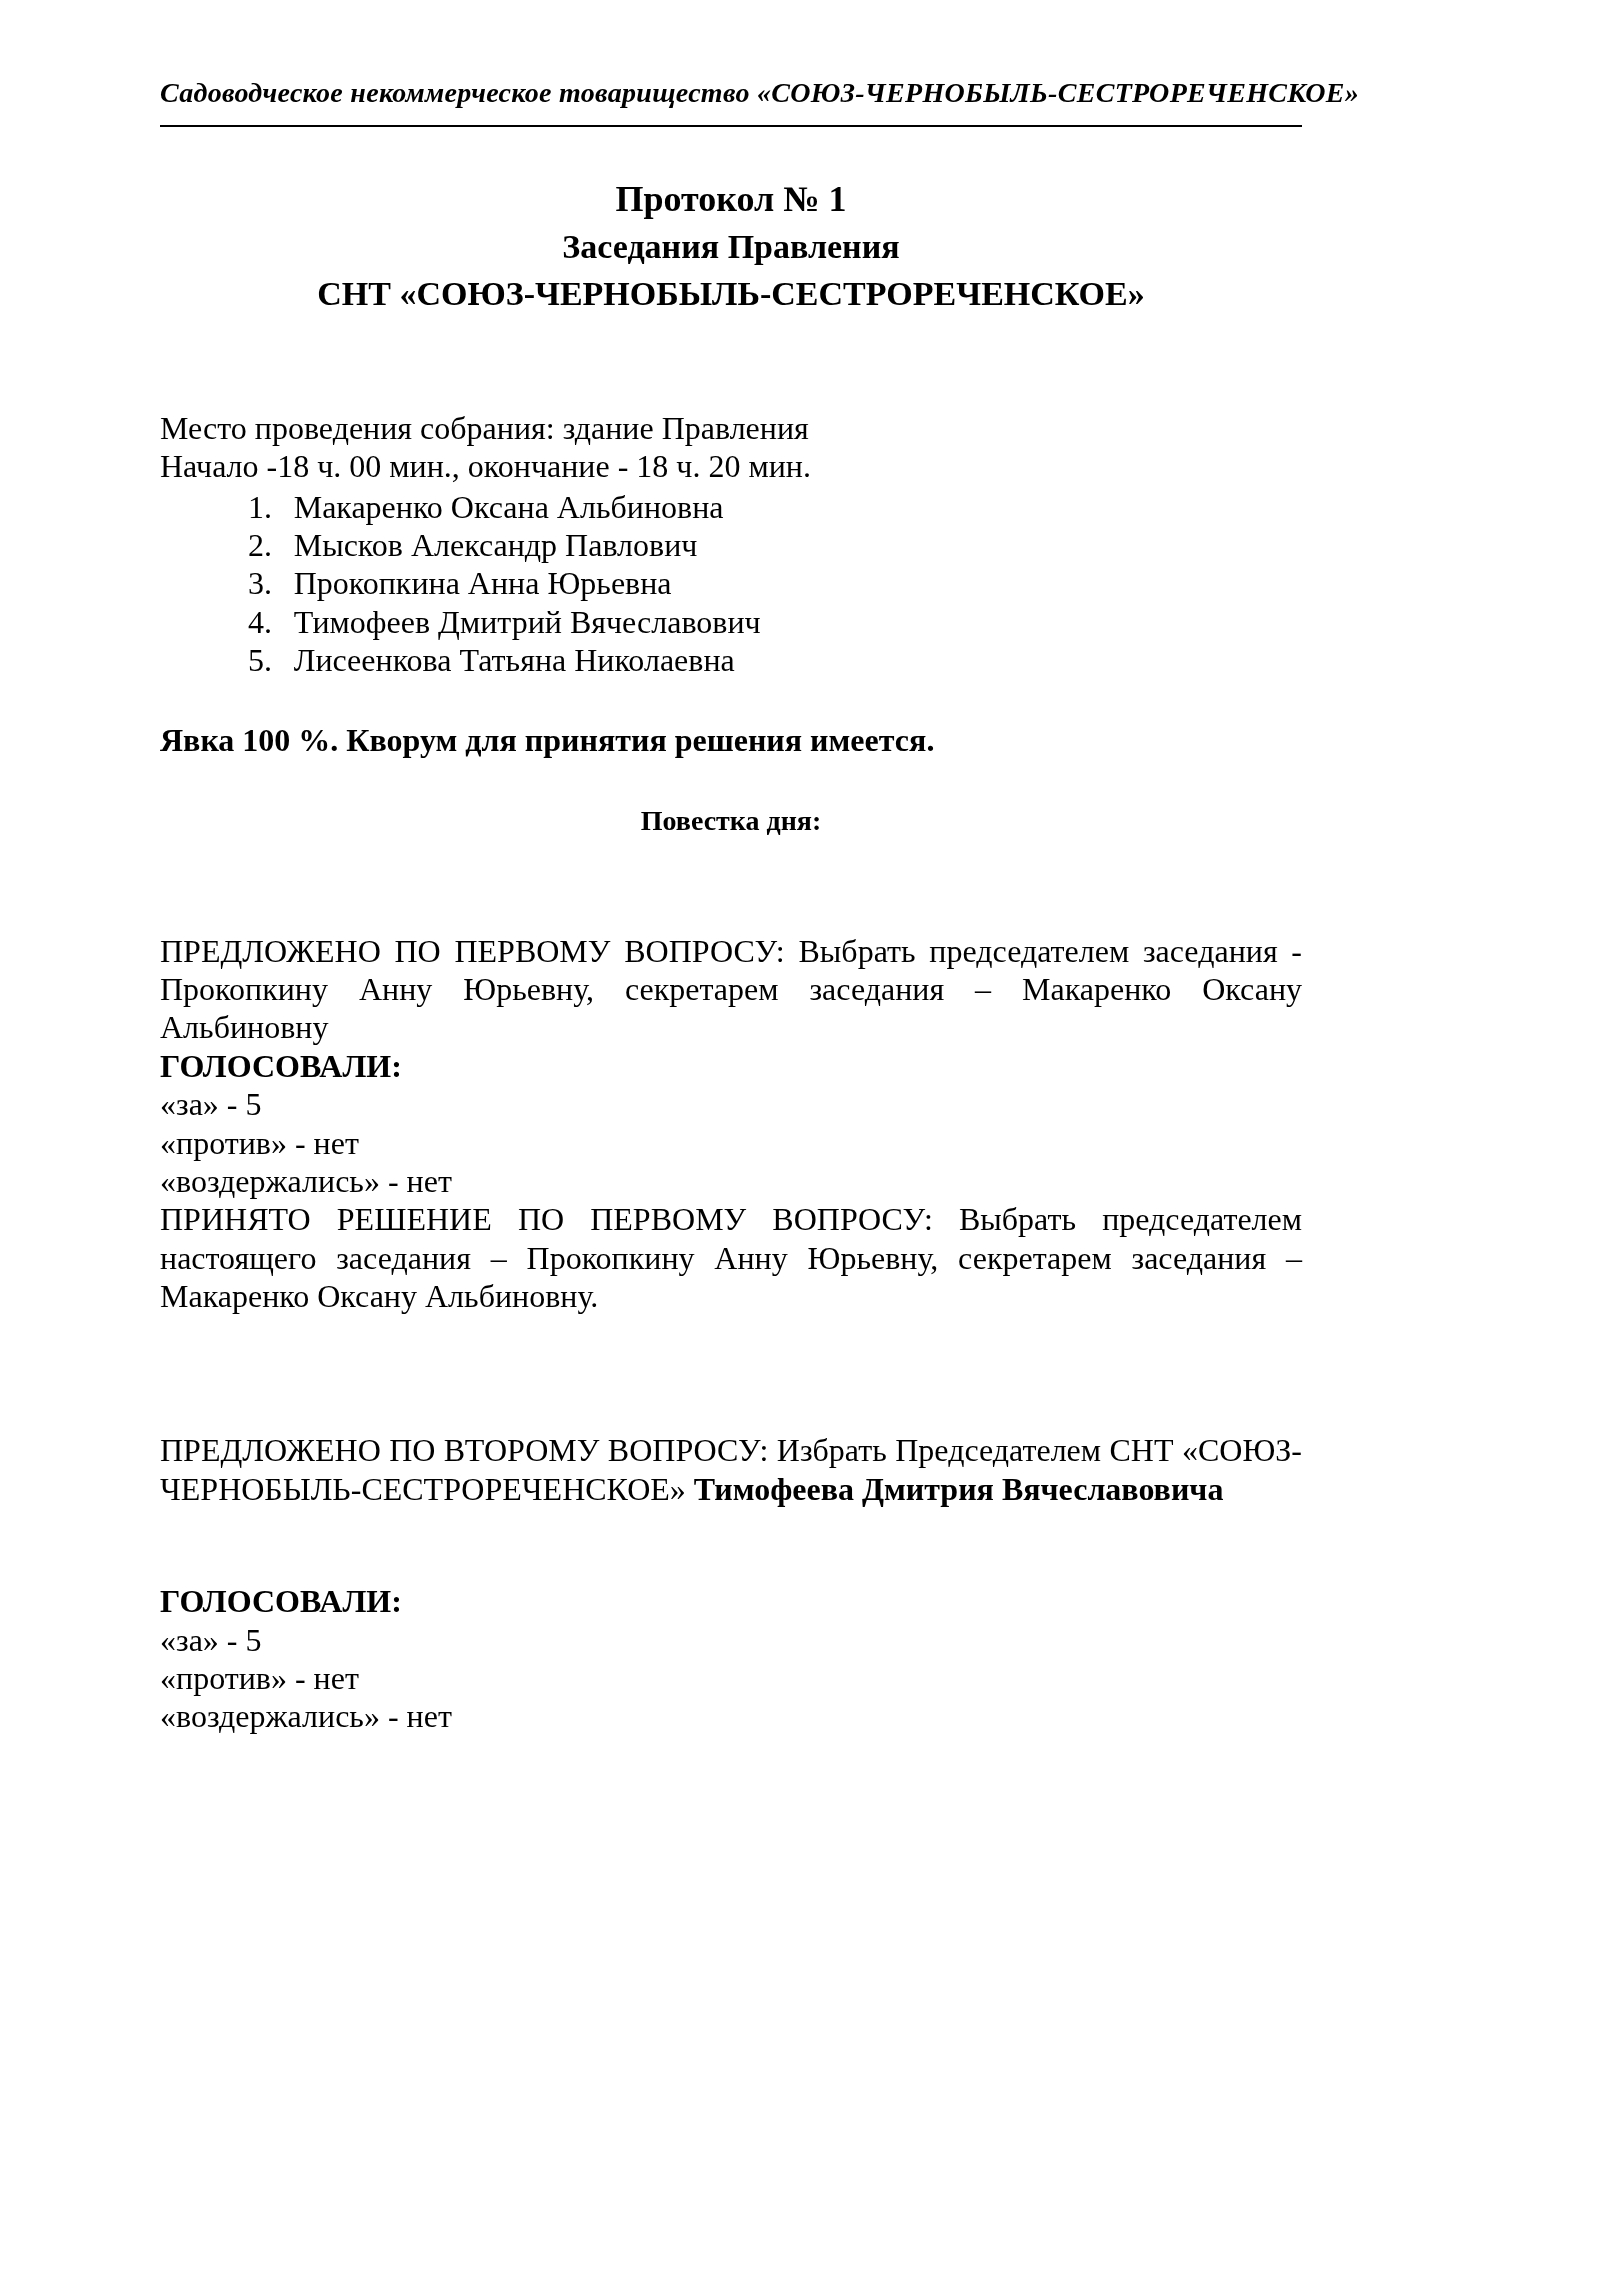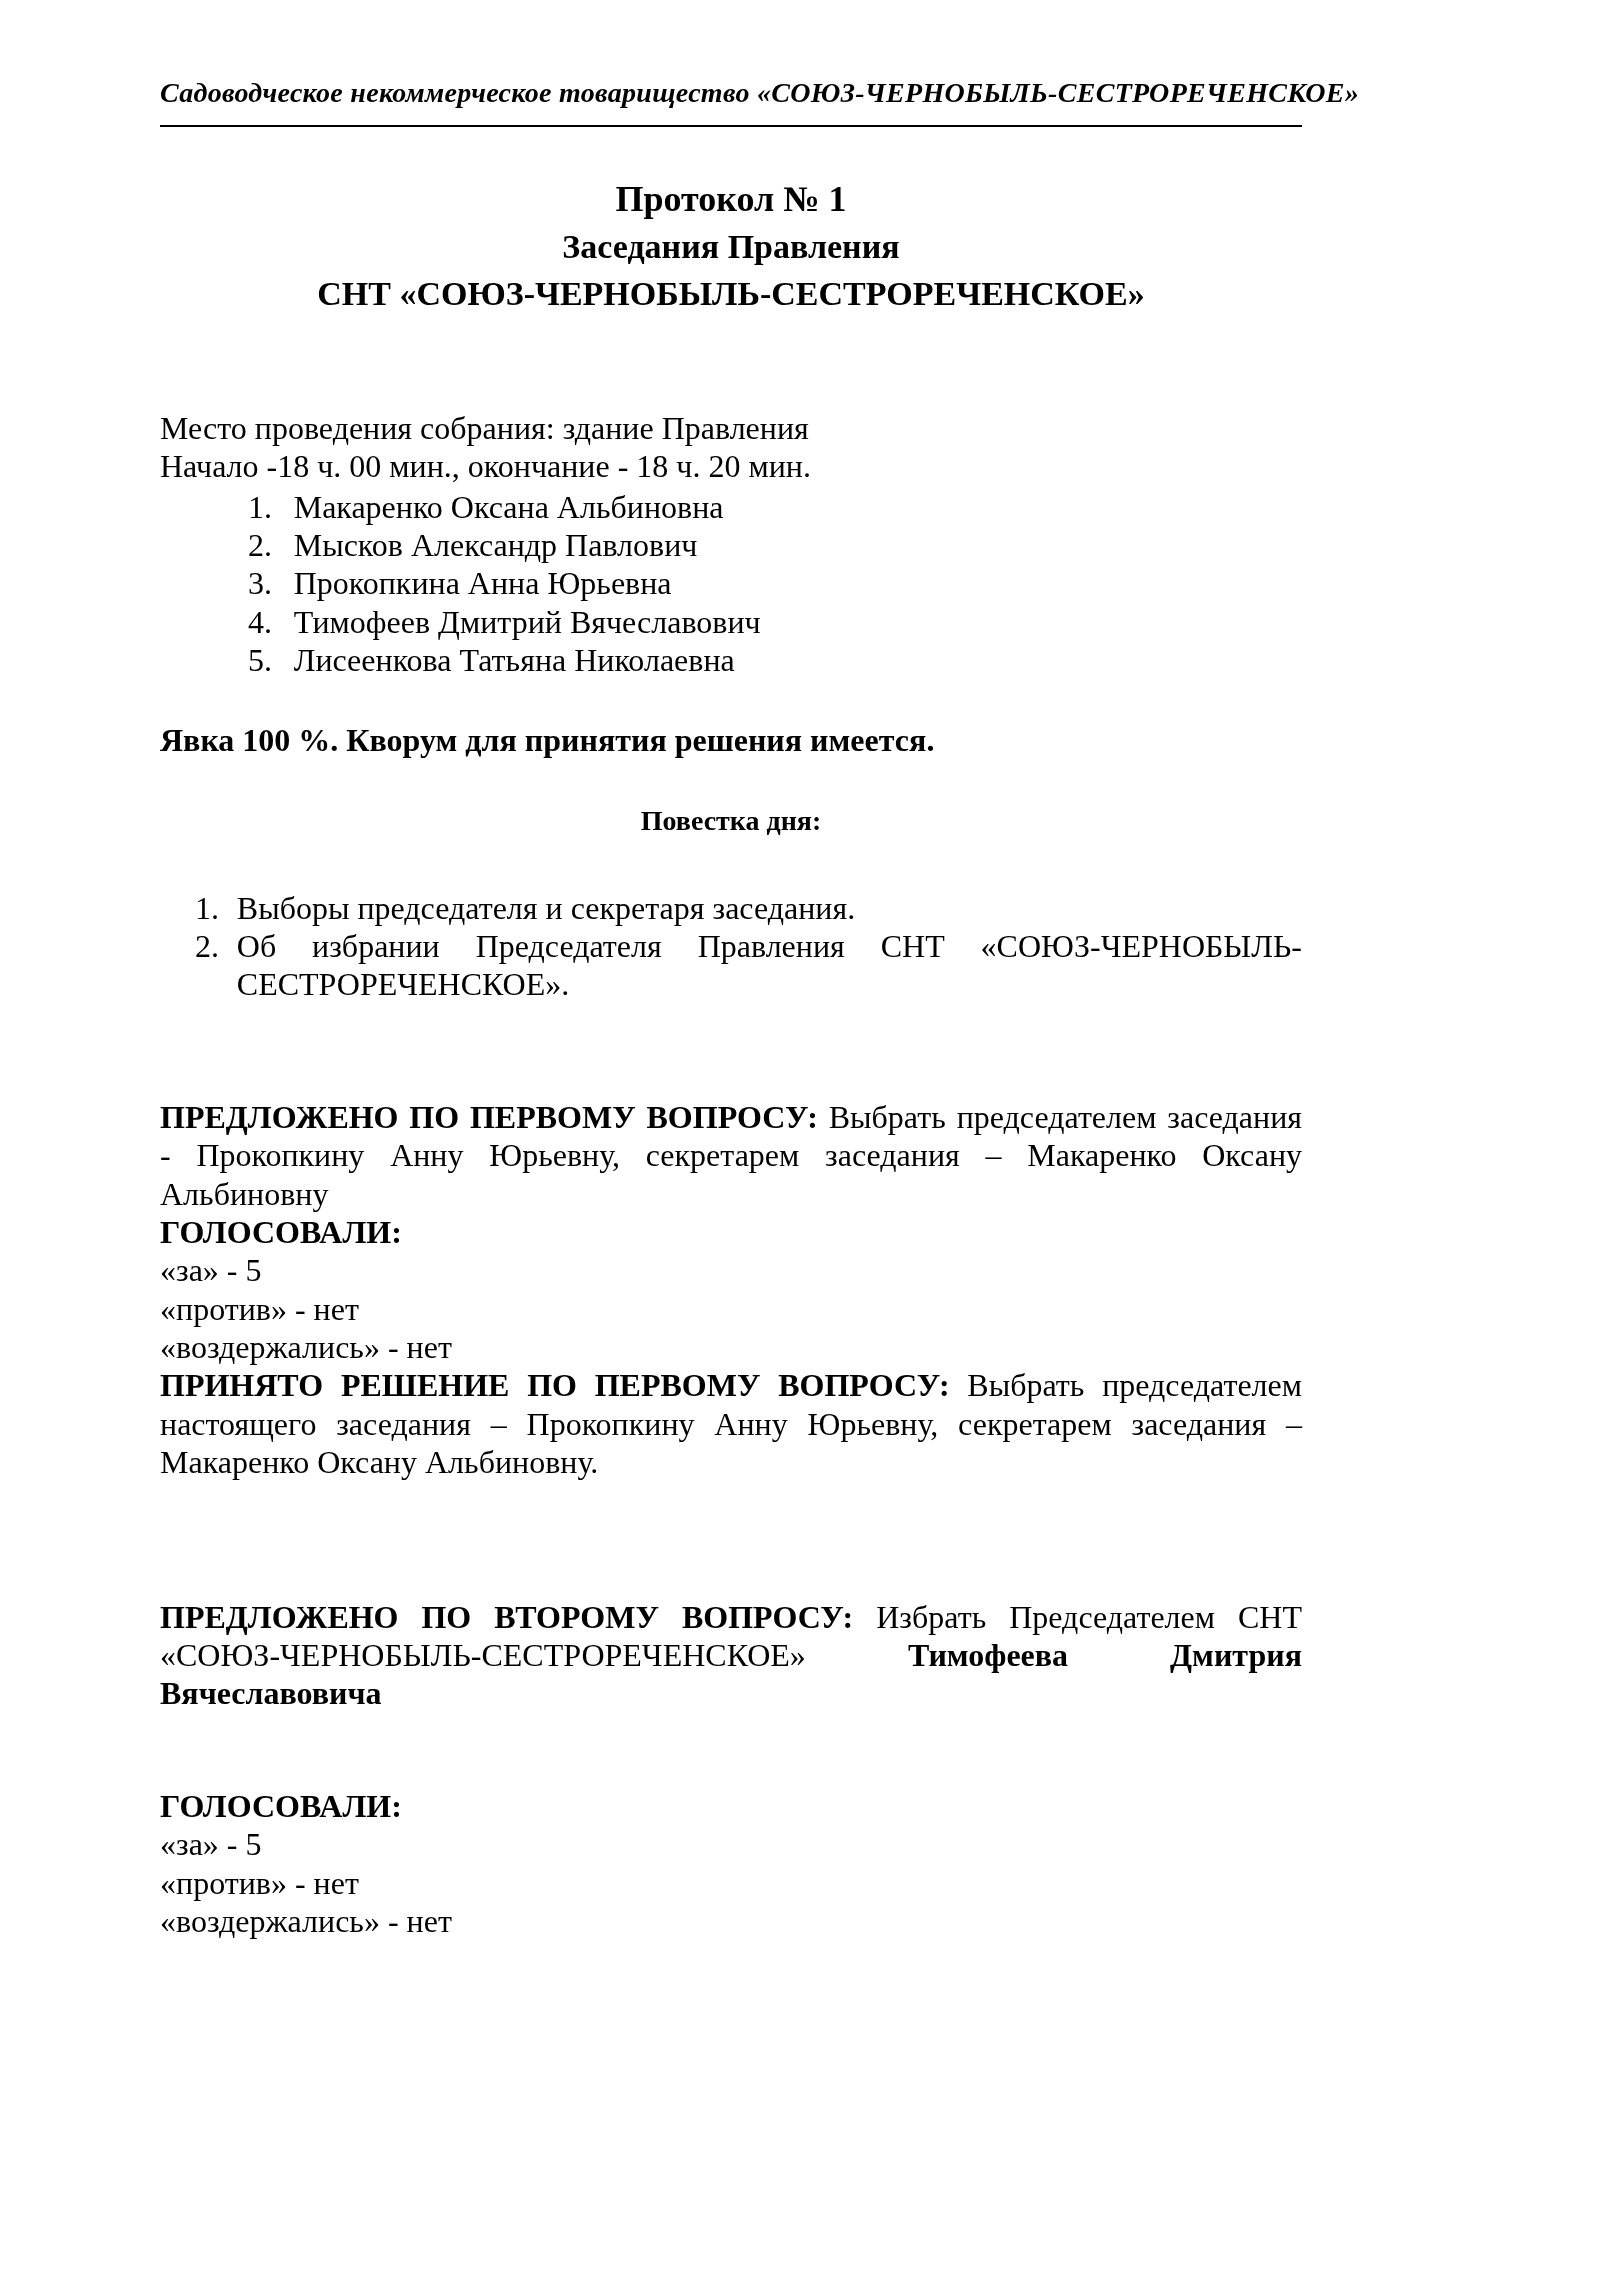--- a/index.html
+++ b/index.html
@@ -44,21 +44,21 @@
     margin: 2px 0 0 0;
     padding-left: 120px;
   }
   ol.attendees-list li { padding-left: 13.7px; }
   .quorum-line { margin-top: 41px; font-weight: bold; }
   .agenda-heading { margin-top: 45px; text-align: center; font-weight: bold; font-size: 28px; }
   ol.agenda-list { margin: 51px 0 0 0; padding-left: 67px; }
   ol.agenda-list li { padding-left: 9.8px; text-align: justify; }
   .q-paragraph { margin: 0; text-align: justify; }
   .q1-proposed { margin-top: 94px; }
-  .q-label { font-weight: bold; }
+  .q-label { font-weight: normal; }
   .votes-heading { font-weight: bold; }
   .vote-line { }
   .q1-decision { text-align: justify; }
   .q2-proposed { margin-top: 116px; }
   .q-name { font-weight: bold; }
   .q2-votes-heading { margin-top: 74px; font-weight: bold; }
 </style>
 </head>
 <body>
 
@@ -87,24 +87,20 @@
     <li>Мысков Александр Павлович</li>
     <li>Прокопкина Анна Юрьевна</li>
     <li>Тимофеев Дмитрий Вячеславович</li>
     <li>Лисеенкова Татьяна Николаевна</li>
   </ol>
 
   <div class="quorum-line">Явка 100 %. Кворум для принятия решения имеется.</div>
 
   <div class="agenda-heading">Повестка дня:</div>
 
-  <ol class="agenda-list">
-    <li>Выборы председателя и секретаря заседания.</li>
-    <li>Об избрании Председателя Правления СНТ «СОЮЗ-ЧЕРНОБЫЛЬ-СЕСТРОРЕЧЕНСКОЕ».</li>
-  </ol>
 
   <p class="q-paragraph q1-proposed">
     <span class="q-label">ПРЕДЛОЖЕНО ПО ПЕРВОМУ ВОПРОСУ:</span>
     <span>Выбрать председателем заседания - Прокопкину Анну Юрьевну, секретарем заседания – Макаренко Оксану Альбиновну</span>
   </p>
 
   <div class="votes-heading">ГОЛОСОВАЛИ:</div>
   <div class="vote-line">«за» - 5</div>
   <div class="vote-line">«против» - нет</div>
   <div class="vote-line">«воздержались» - нет</div>

